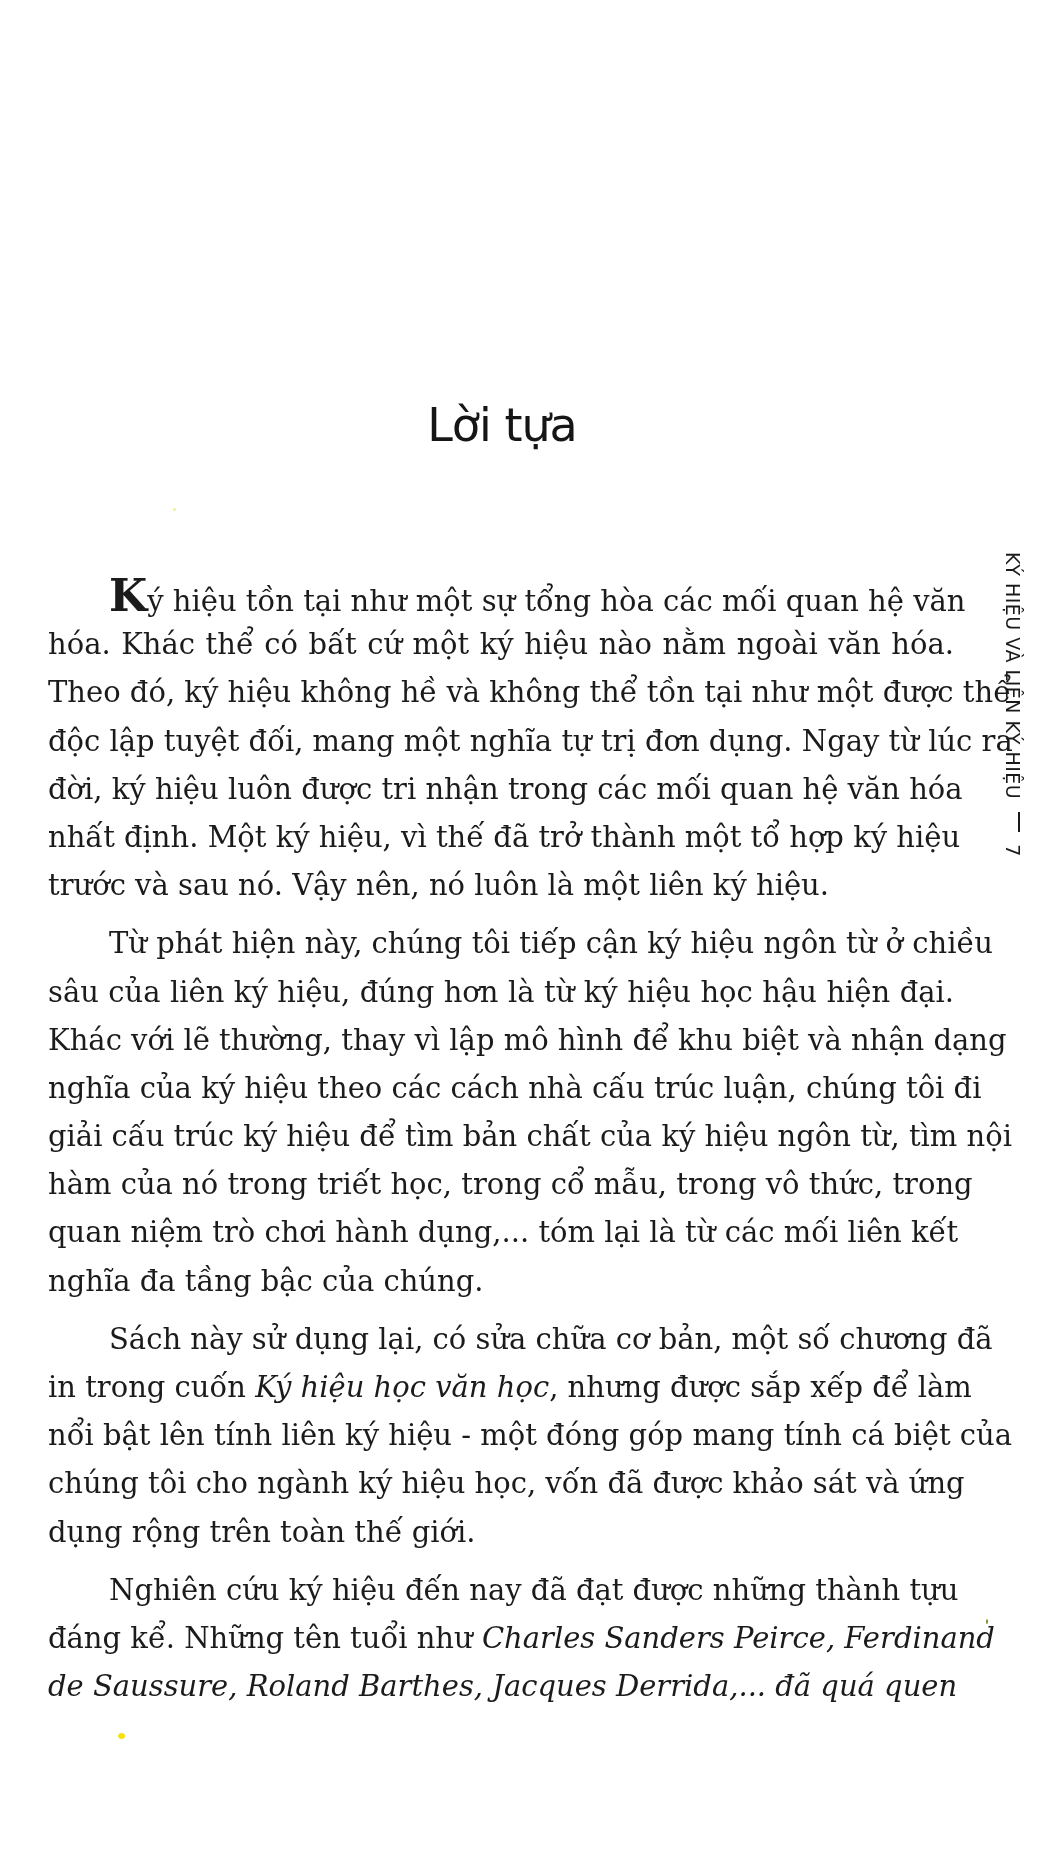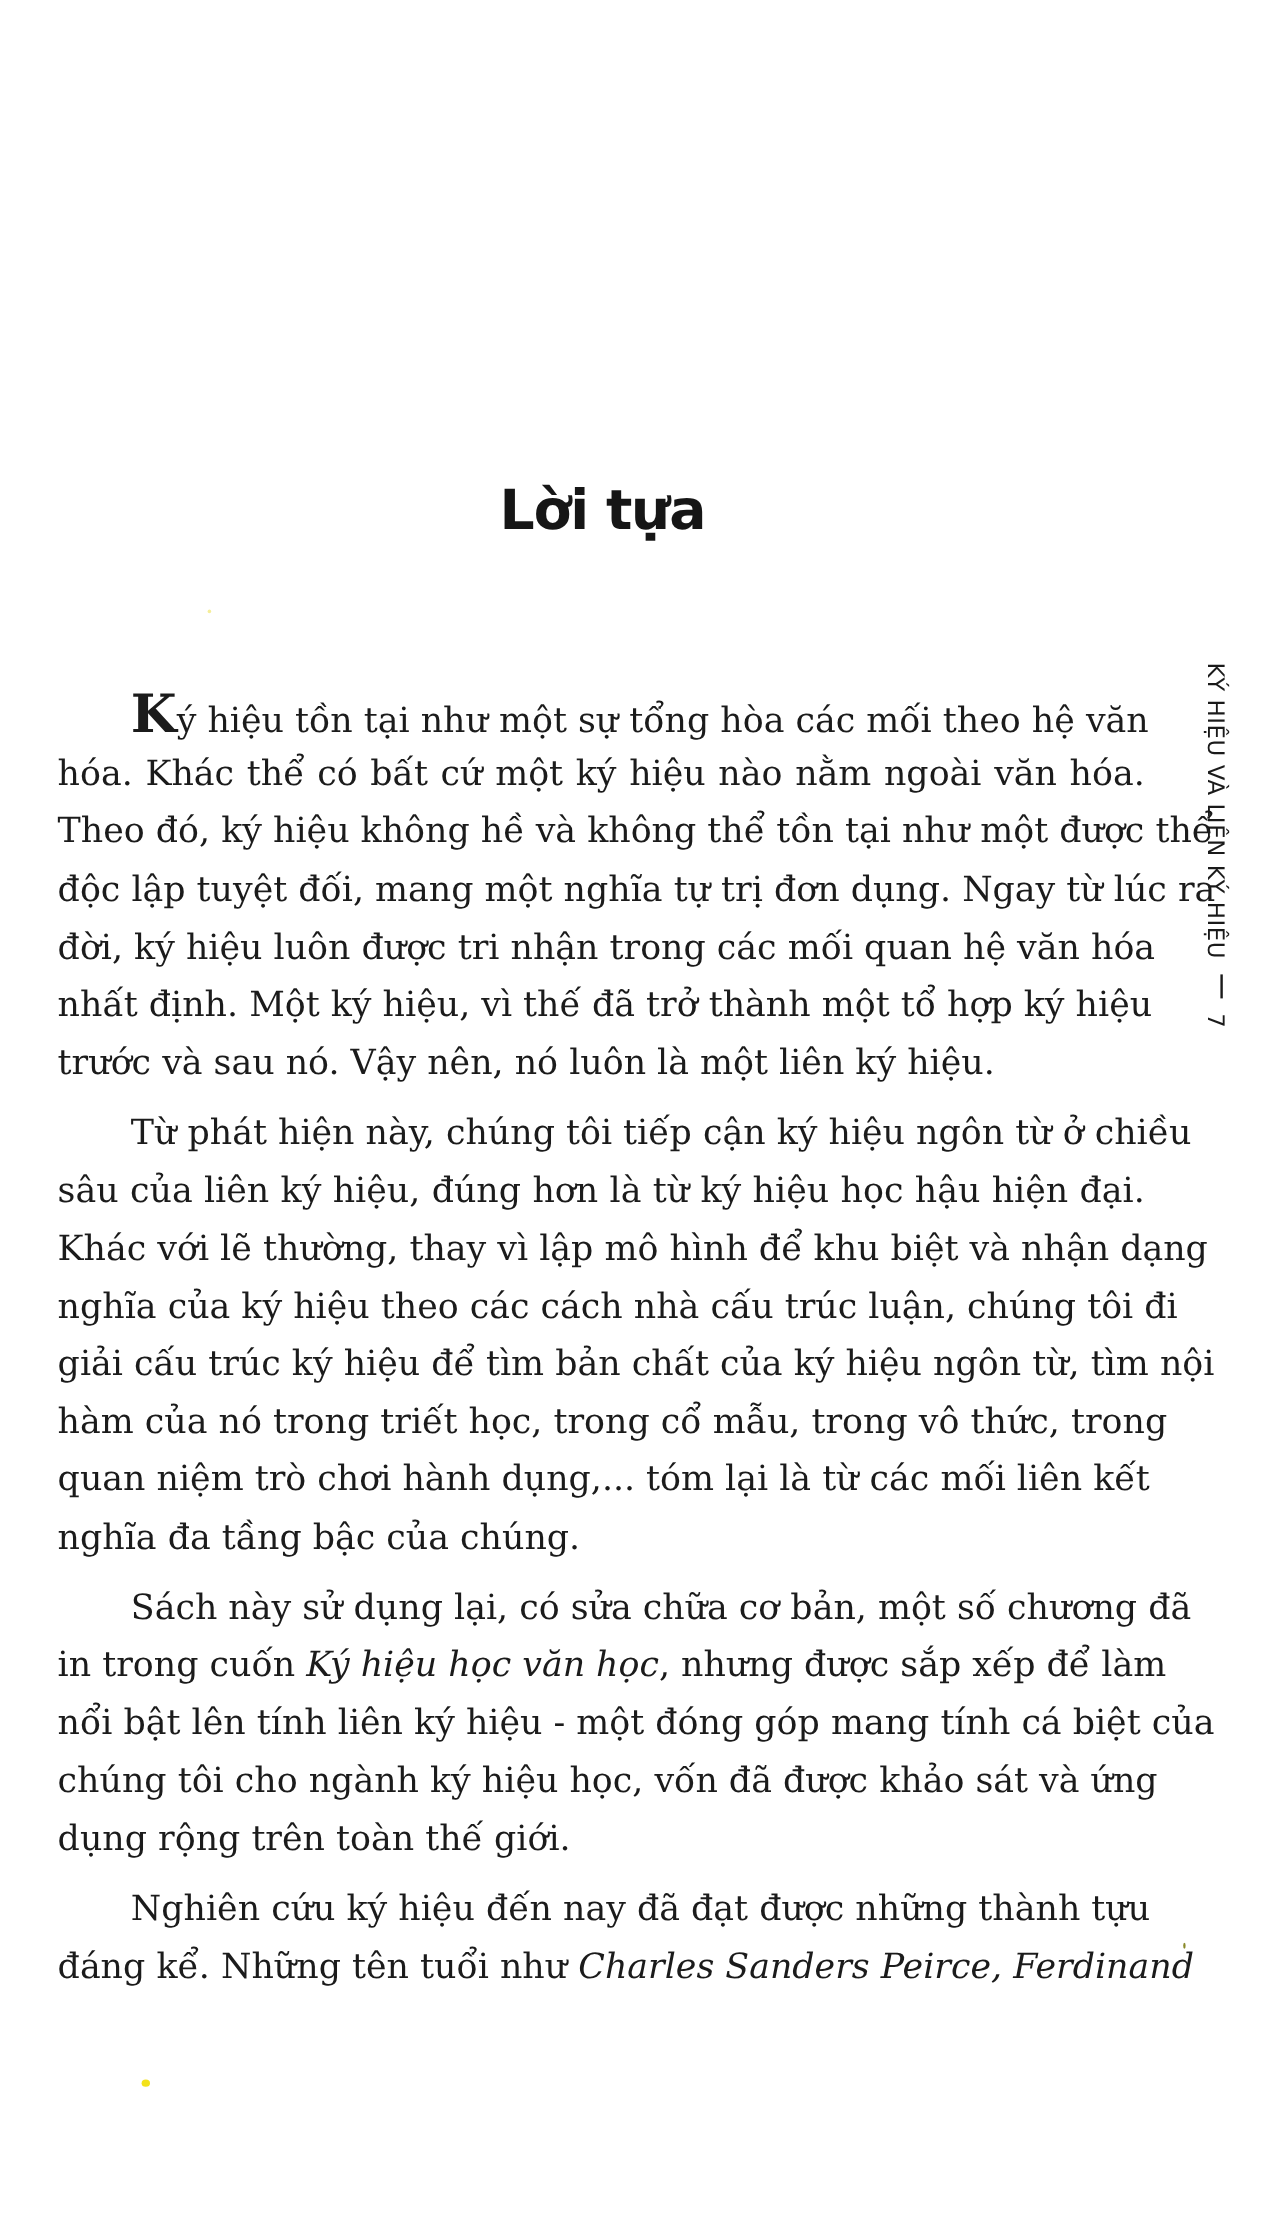--- a/index.html
+++ b/index.html
@@ -21,21 +21,21 @@
       width: 1051px; height: 1857px;
       background: #ffffff;
     }
     .title {
       position: absolute;
       top: 398px;
       left: 0;
       width: 1004px;
       text-align: center;
       font-family: "DejaVu Sans", "Liberation Sans", sans-serif;
-      font-weight: bold;
+      font-weight: normal;
       font-size: 46px;
       letter-spacing: -1px;
       color: #161616;
       margin: 0;
     }
     .body-text {
       position: absolute;
       left: 48px;
       top: 572px;
       width: 906px;
@@ -101,21 +101,21 @@
 
   <div class="running-head">
     <span>KÝ HIỆU VÀ LIÊN KÝ HIỆU</span>
     <span class="sep"></span>
     <span>7</span>
   </div>
 
   <div class="body-text">
 
     <div>
-      <span class="line indent"><span class="dropcap">K</span><span>ý hiệu tồn tại như một sự tổng hòa các mối theo hệ văn</span></span>
+      <span class="line indent"><span class="dropcap">K</span><span>ý hiệu tồn tại như một sự tổng hòa các mối quan hệ văn</span></span>
       <span class="line">hóa. Khác thể có bất cứ một ký hiệu nào nằm ngoài văn hóa.</span>
       <span class="line">Theo đó, ký hiệu không hề và không thể tồn tại như một được thể</span>
       <span class="line">độc lập tuyệt đối, mang một nghĩa tự trị đơn dụng. Ngay từ lúc ra</span>
       <span class="line">đời, ký hiệu luôn được tri nhận trong các mối quan hệ văn hóa</span>
       <span class="line">nhất định. Một ký hiệu, vì thế đã trở thành một tổ hợp ký hiệu</span>
       <span class="line last">trước và sau nó. Vậy nên, nó luôn là một liên ký hiệu.</span>
     </div>
     <span class="para-gap"></span>
 
     <div>
@@ -135,19 +135,20 @@
       <span class="line"><span>in trong cuốn </span><span class="ital">Ký hiệu học văn học</span><span>, nhưng được sắp xếp để làm</span></span>
       <span class="line">nổi bật lên tính liên ký hiệu - một đóng góp mang tính cá biệt của</span>
       <span class="line">chúng tôi cho ngành ký hiệu học, vốn đã được khảo sát và ứng</span>
       <span class="line last">dụng rộng trên toàn thế giới.</span>
     </div>
     <span class="para-gap"></span>
 
     <div>
       <span class="line indent">Nghiên cứu ký hiệu đến nay đã đạt được những thành tựu</span>
       <span class="line"><span>đáng kể. Những tên tuổi như </span><span class="ital">Charles Sanders Peirce, Ferdinand</span><span></span></span>
+      <span class="line ital">de Saussure, Roland Barthes, Jacques Derrida,... đã quá quen</span>
     </div>
   </div>
 
   <span class="speck" style="left:118px; top:1733px; width:7px; height:6px; background:#f3e21a;"></span>
   <span class="speck" style="left:986px; top:1619px; width:2px; height:5px; background:#8a8a2a;"></span>
   <span class="speck" style="left:173px; top:508px; width:3px; height:3px; background:#f5ee9a;"></span>
 </div>
 
 </body></html>

